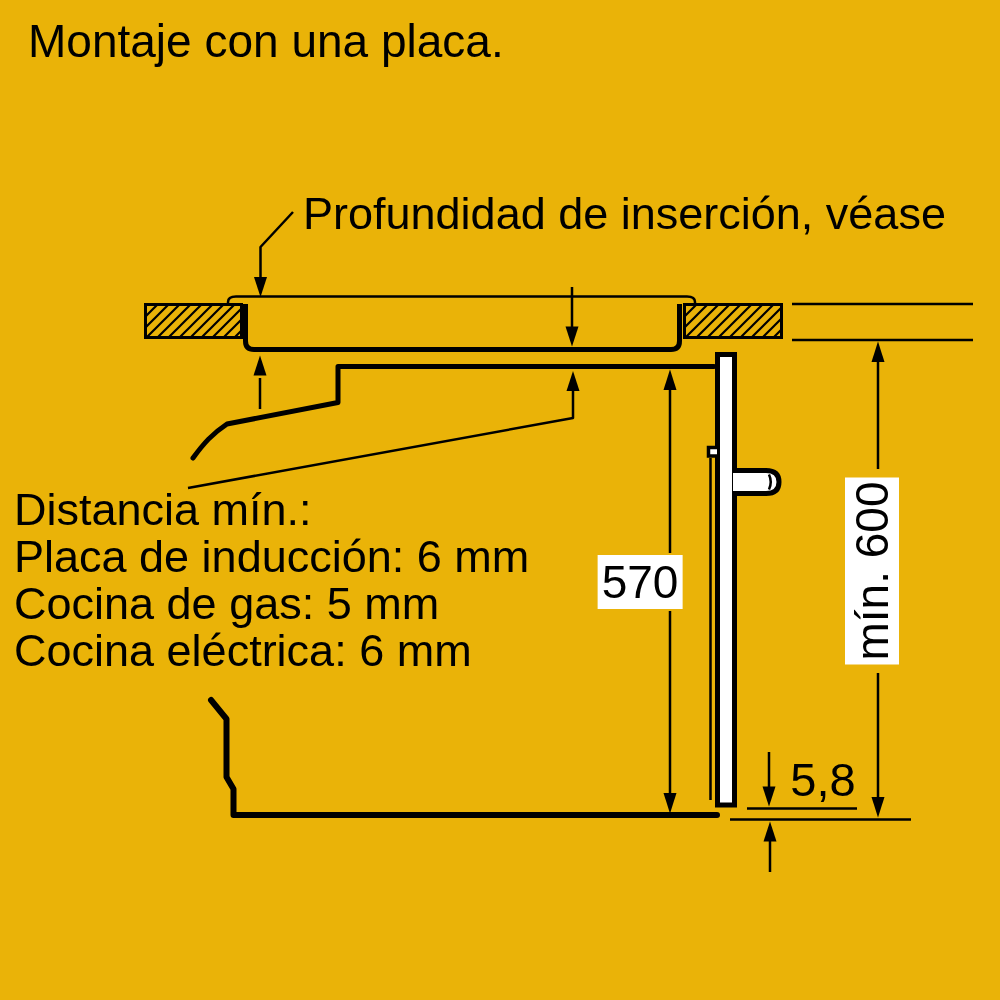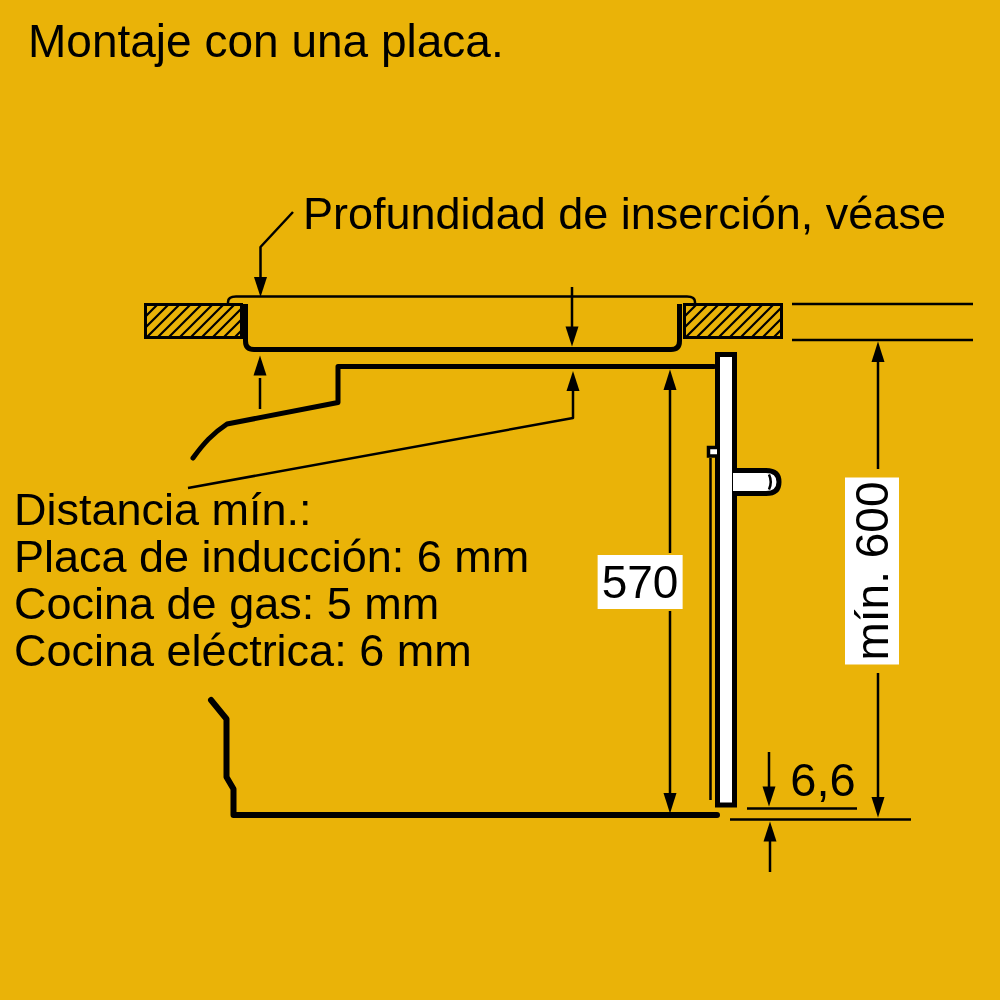--- a/index.html
+++ b/index.html
@@ -134,15 +134,15 @@
     <span>Distancia mín.:</span>
     <span>Placa de inducción: 6 mm</span>
     <span>Cocina de gas: 5 mm</span>
     <span>Cocina eléctrica: 6 mm</span>
   </div>
 
   <div class="label dim-570">570</div>
 
   <div class="label dim-600">mín. 600</div>
 
-  <div class="label dim-75">6,6</div>
+  <div class="label dim-75">5,8</div>
 
 </div>
 
 </body></html>

